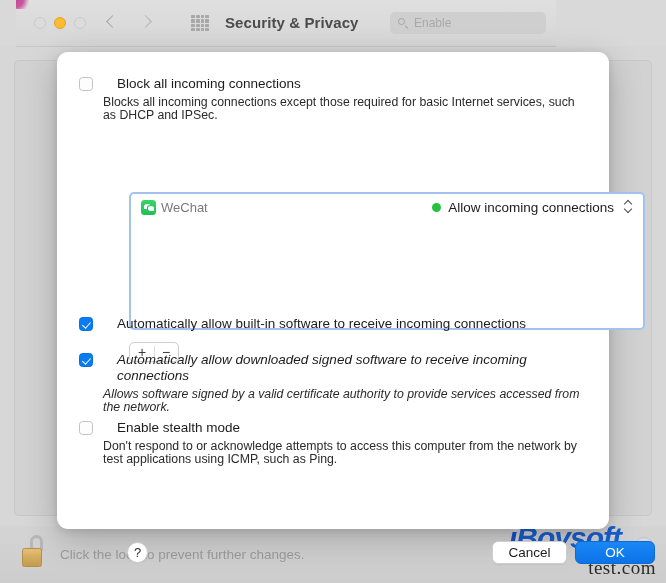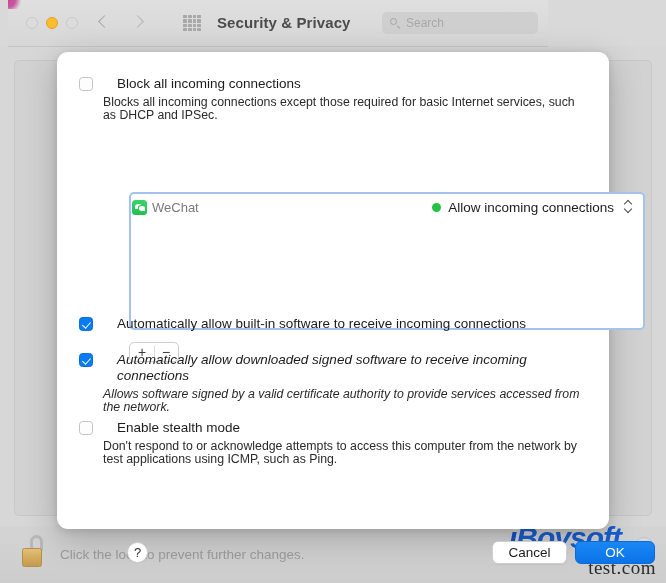--- a/index.html
+++ b/index.html
@@ -27,21 +27,21 @@
   .prefs-window {
     position: absolute;
     left: 0;
     top: 0;
     width: 666px;
     height: 583px;
     background: #d9d9d9;
   }
   .prefs-titlebar {
     position: absolute;
-    left: 8px; top: 0;
+    left: 16px; top: 0;
     width: 540px;
     height: 46px;
     background: linear-gradient(180deg, #dfdfdf 0%, #d7d7d7 100%);
     border-bottom: 1px solid #c6c6c6;
   }
   .pink-corner {
     position: absolute;
     left: 0; top: 0;
     width: 16px; height: 9px;
     background: radial-gradient(circle at 0% 0%, #bb2f8a 0%, #c53f94 40%, rgba(200,70,150,0) 72%);
@@ -342,21 +342,21 @@
     background: #ffffff;
     border: 2px solid #a4c2ee;
     border-radius: 5px;
     box-sizing: border-box;
     overflow: hidden;
   }
   .applist-row {
     display: flex;
     align-items: center;
     height: 26px;
-    padding: 0 8px 0 1px;
+    padding: 0 8px 0 10px;
     box-sizing: border-box;
     position: relative;
   }
   .app-icon {
     width: 15px;
     height: 15px;
     border-radius: 3.5px;
     background: linear-gradient(180deg, #3ad36a 0%, #1fbf53 100%);
     position: relative;
     flex: 0 0 auto;
@@ -538,21 +538,21 @@
         <i></i>
           <i></i>
           <i></i>
           <i></i>
       </div>
 
       <div class="prefs-title">Security &amp; Privacy</div>
 
       <div class="search-box">
         <span class="search-icon"></span>
-        <span class="search-placeholder">Search</span>
+        <span class="search-placeholder">Enable</span>
       </div>
     </div>
 
     <div class="lockbar">
       <div class="lock-icon">
         <span class="lock-shackle"></span>
         <span class="lock-body"></span>
       </div>
       <div class="lock-text">Click the lock to prevent further changes.</div>
 

